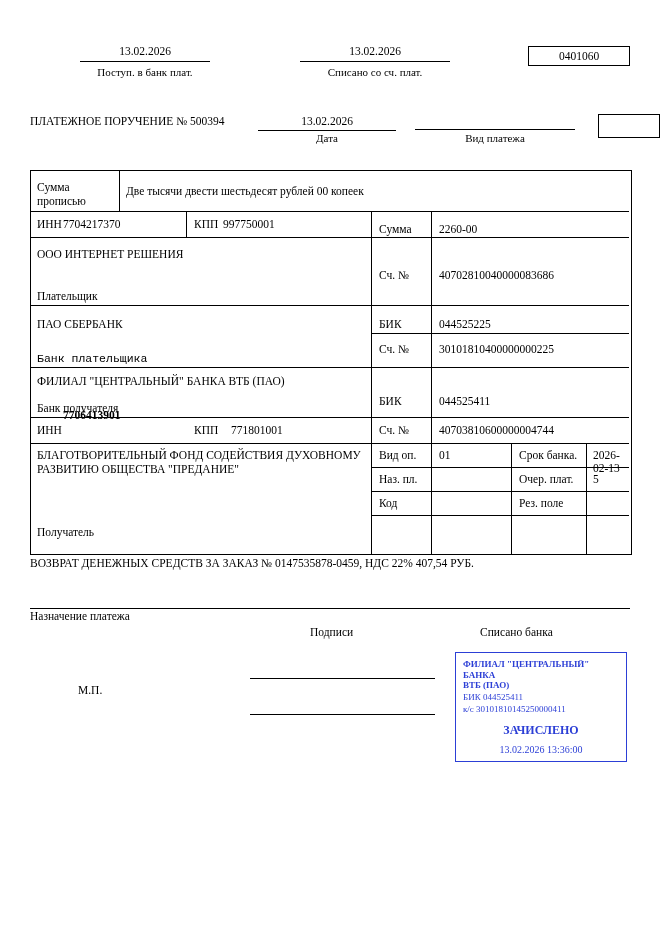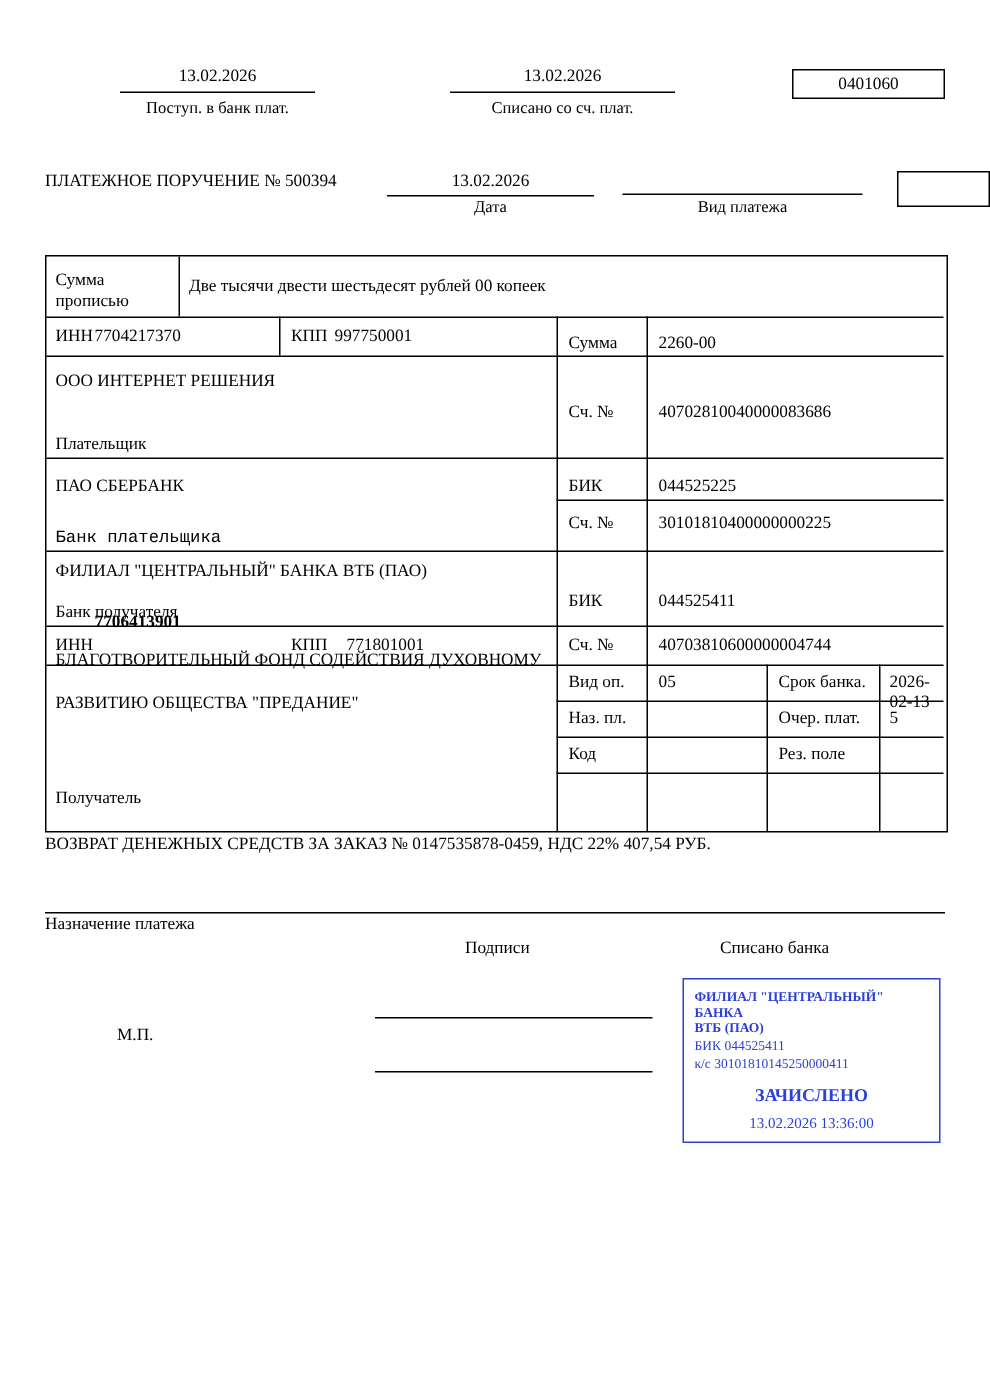--- a/index.html
+++ b/index.html
@@ -312,26 +312,26 @@
     <div class="cell" style="left:408px; top:224px;">044525411</div>
     <div class="cell" style="left:6px; top:231px;">Банк получателя</div>
 
     <div class="cell" style="left:6px; top:253px;">ИНН</div>
     <div class="cell" style="left:32px; top:238px;font-weight:bold;">7706413901</div>
     <div class="cell" style="left:163px; top:253px;">КПП</div>
     <div class="cell" style="left:200px; top:253px;">771801001</div>
     <div class="cell" style="left:348px; top:253px;">Сч. №</div>
     <div class="cell" style="left:408px; top:253px;">40703810600000004744</div>
 
-    <div class="cell" style="left:6px; top:263px;">БЛАГОТВОРИТЕЛЬНЫЙ ФОНД СОДЕЙСТВИЯ ДУХОВНОМУ</div>
+    <div class="cell" style="left:6px; top:278px;">БЛАГОТВОРИТЕЛЬНЫЙ ФОНД СОДЕЙСТВИЯ ДУХОВНОМУ</div>
     <div class="cell" style="left:6px; top:292px;">РАЗВИТИЮ ОБЩЕСТВА "ПРЕДАНИЕ"</div>
     <div class="cell" style="left:6px; top:355px;">Получатель</div>
 
     <div class="cell" style="left:348px; top:278px;">Вид оп.</div>
-    <div class="cell" style="left:408px; top:278px;">05</div>
+    <div class="cell" style="left:408px; top:278px;">01</div>
     <div class="cell" style="left:488px; top:278px;">Срок банка.</div>
     <div class="cell" style="left:562px; top:278px;">2026-02-13</div>
 
     <div class="cell" style="left:348px; top:302px;">Наз. пл.</div>
     <div class="cell" style="left:408px; top:302px;"></div>
     <div class="cell" style="left:488px; top:302px;">Очер. плат.</div>
     <div class="cell" style="left:562px; top:302px;">5</div>
 
     <div class="cell" style="left:348px; top:326px;">Код</div>
     <div class="cell" style="left:408px; top:326px;"></div>

